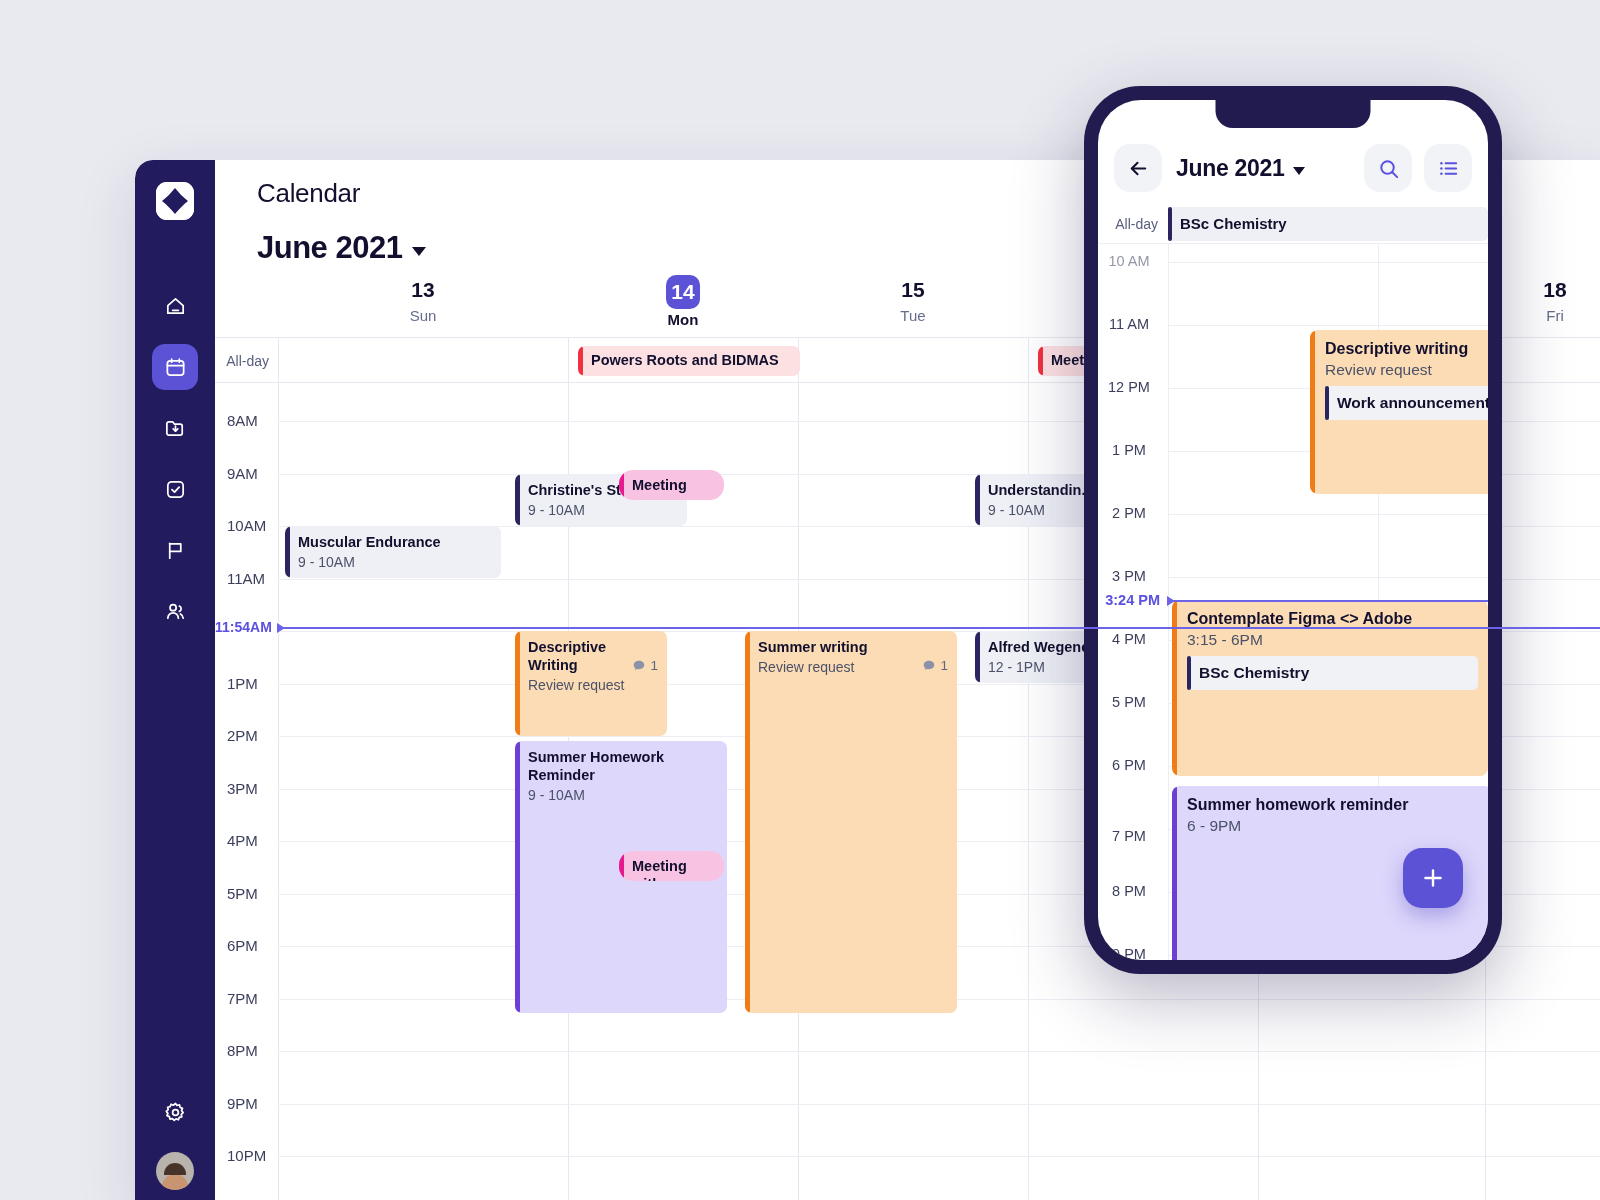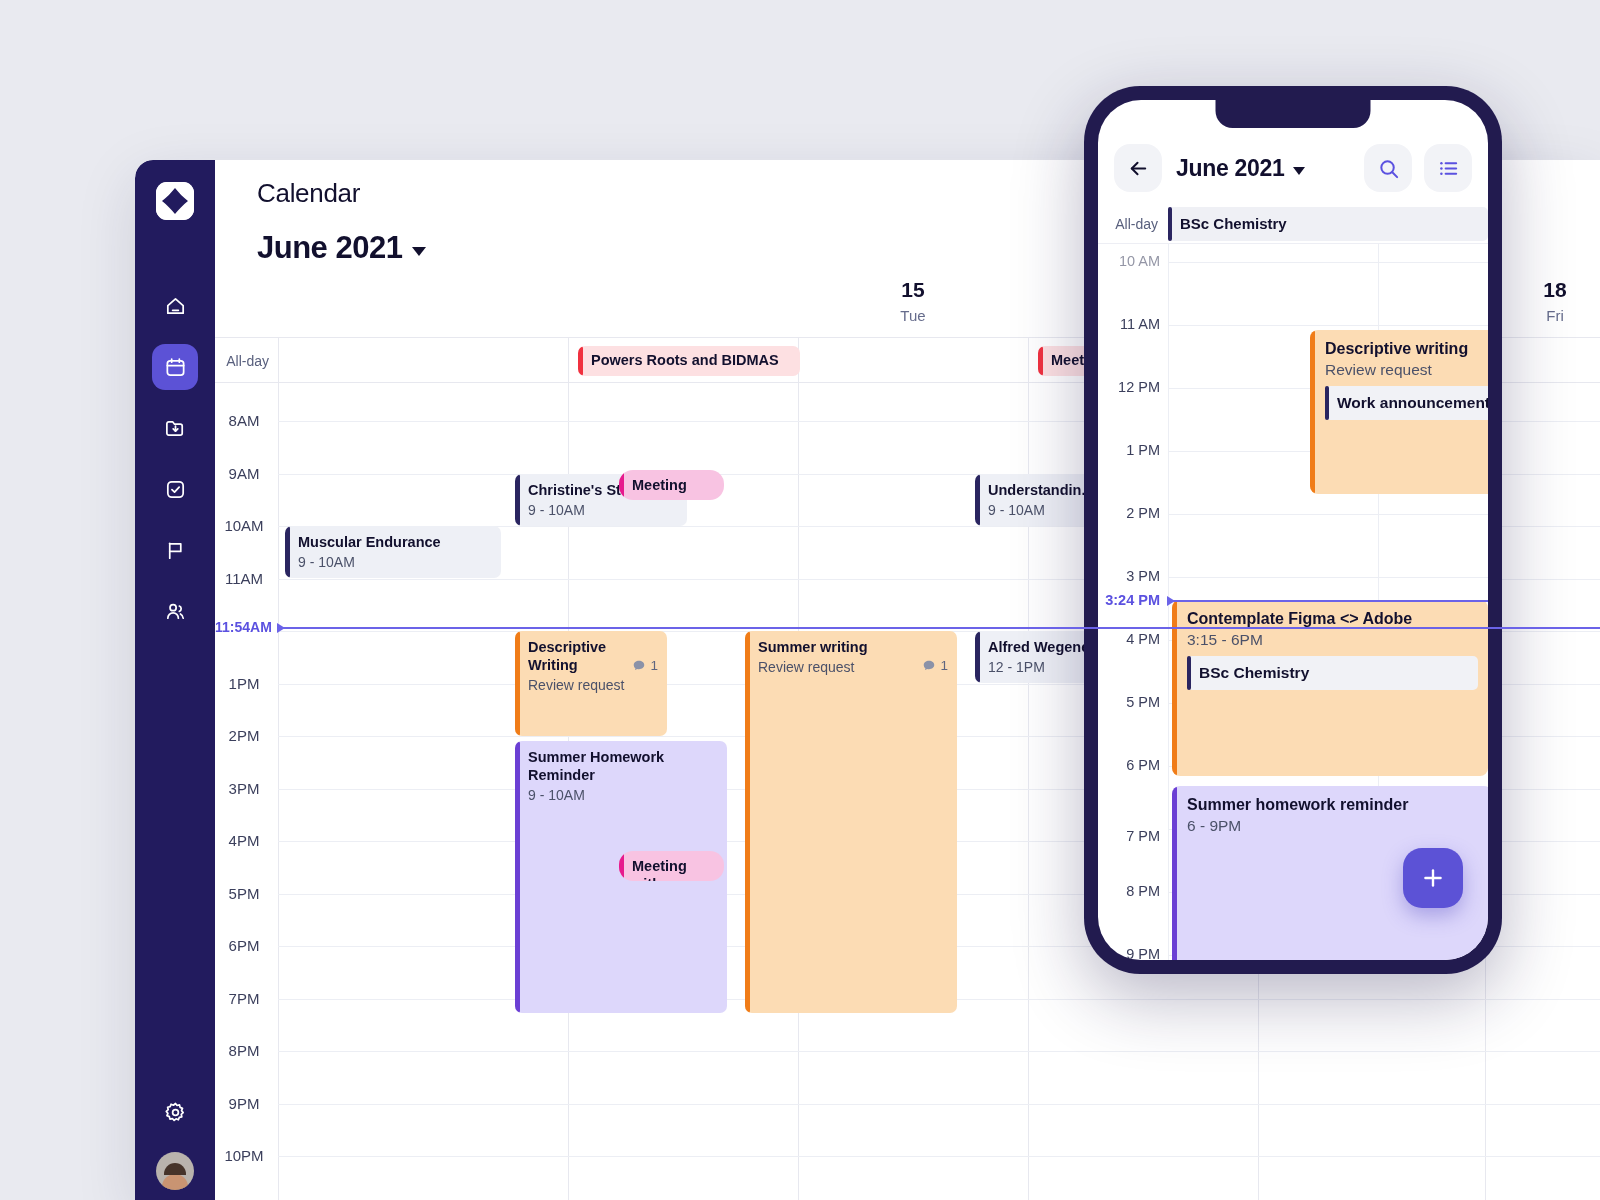--- a/index.html
+++ b/index.html
@@ -102,21 +102,21 @@
     border-top: 1px solid #e7e8ef; border-bottom: 1px solid #e7e8ef;
   }
   .allday-label {
     position: absolute; left: 0; top: 0; width: 63px; height: 46px;
     display: flex; align-items: center; justify-content: flex-end;
     padding-right: 9px; font-size: 14px; color: #585f7d;
   }
   .vline { position: absolute; top: 0; bottom: 0; width: 1px; background: #e7e8ef; }
   .hline { position: absolute; left: 63px; right: 0; height: 1px; background: #eceef4; }
   .hourlbl {
-    position: absolute; left: 0; width: 58px; text-align: center;
+    position: absolute; left: 12px; width: 58px; text-align: left;
     font-size: 15px; color: #3b3f5c; font-weight: 500;
     transform: translateY(-9px);
   }
   .timebody { position: absolute; left: 0; top: 46px; right: 0; bottom: 0; overflow: hidden; }
 
   .nowline {
     position: absolute; left: 63px; right: 0; height: 2px; background: #6b63e8; z-index: 40;
   }
   .nowline:before {
     content: ""; position: absolute; left: -1px; top: -4px;
@@ -191,21 +191,21 @@
   .ph-allday-chip {
     flex: 1; height: 34px; background: #eff0f5; border-radius: 5px;
     display: flex; align-items: center; padding-left: 12px; position: relative;
     font-size: 15px; font-weight: bold; color: #12102e; margin-right: 0;
   }
   .ph-allday-chip .bar { position: absolute; left:0; top:0; bottom:0; width:4px; background:#2a2560; border-radius: 3px; }
 
   .ph-grid { position: absolute; left: 0; top: 144px; right: 0; bottom: 0; overflow: hidden; }
   .ph-hl { position: absolute; left: 70px; right: 0; height: 1px; background: #eceef4; }
   .ph-vl { position: absolute; top: 0; bottom: 0; width: 1px; background: #eceef4; }
-  .ph-hourlbl { position: absolute; left: 0; width: 62px; text-align: right;
+  .ph-hourlbl { position: absolute; left: 0; width: 62px; text-align: center;
                 font-size: 14.5px; color: #3b3f5c; font-weight: 500; transform: translateY(-9px); }
   .ph-nowlbl { position: absolute; left: 0; width: 62px; text-align: right;
                font-size: 14.5px; font-weight: bold; color: #5b51e0; transform: translateY(-9px); z-index: 41; }
   .ph-nowline { position: absolute; left: 70px; right: 0; height: 2px; background: #6b63e8; z-index: 40; }
   .ph-nowline:before { content:""; position:absolute; left:-1px; top:-4px; width:0;height:0;
       border-top:5px solid transparent;border-bottom:5px solid transparent;border-left:8px solid #6b63e8; }
 
   .ph-ev { position: absolute; border-radius: 8px; padding: 8px 10px 8px 15px; overflow: hidden; cursor: pointer; }
   .ph-ev .bar { position:absolute; left:0; top:0; bottom:0; width:5px; border-radius: 4px; }
   .ph-ev .t { font-size: 16px; font-weight: bold; color: #12102e; line-height: 21px; }
@@ -304,20 +304,28 @@
     <div class="main">
       <div class="page-title">Calendar</div>
       <div class="month-row">
         <div class="month-label">June 2021</div>
         <div class="caret"></div>
       </div>
 
       <div class="cal">
 
         <div class="daybar">
+          <div class="daycol-head" style="left:63px;width:290px">
+            <div class="d-num">13</div>
+            <div class="d-dow">Sun</div>
+          </div>
+          <div class="daycol-head" style="left:353px;width:230px">
+            <div class="d-num today">14</div>
+            <div class="d-dow today">Mon</div>
+          </div>
           <div class="daycol-head" style="left:583px;width:230px">
             <div class="d-num">15</div>
             <div class="d-dow">Tue</div>
           </div>
           <div class="daycol-head" style="left:813px;width:230px">
             <div class="d-num">16</div>
             <div class="d-dow">Wed</div>
           </div>
           <div class="daycol-head" style="left:1295px;width:90px">
             <div class="d-num">18</div>

